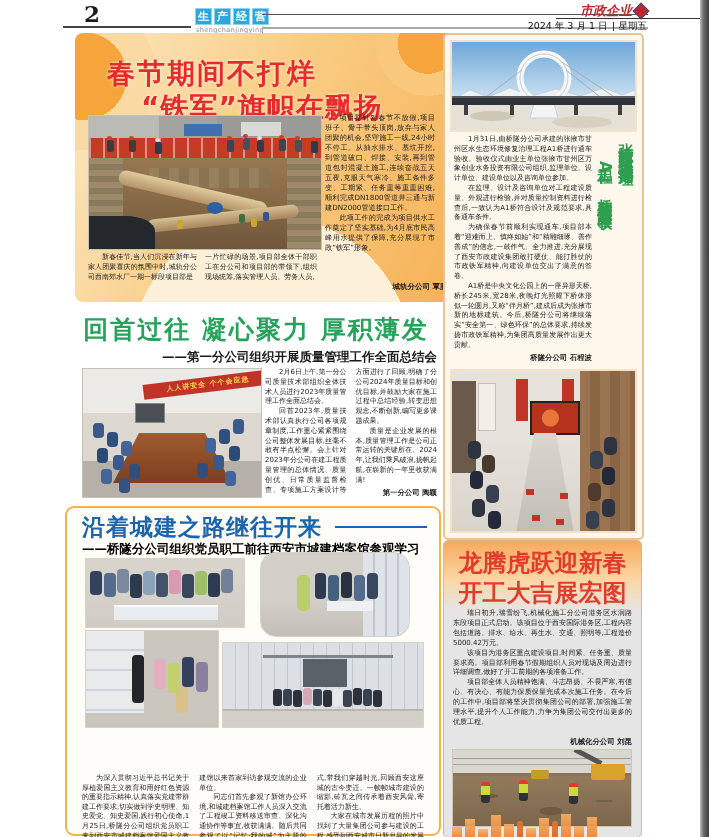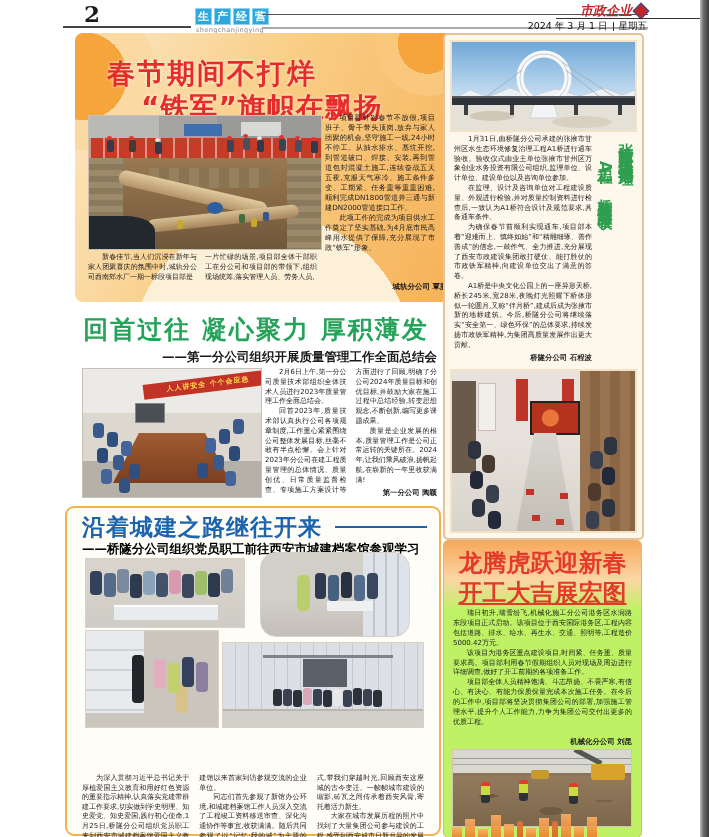--- a/index.html
+++ b/index.html
@@ -161,25 +161,25 @@
             clip-path:polygon(40% 0,60% 0,76% 100%,24% 100%);
             background:linear-gradient(180deg,#d9d6cf,#c2beb6);}
   .p4-crowd-l{left:16px;top:70px;width:13px;height:18px;border-radius:5px;background:#2e3340;
        box-shadow:14px 14px #473a2e,2px 30px #23283a,18px 44px #384050,4px 58px #2e3340,20px 70px #23283a;}
   .p4-crowd-r{left:152px;top:66px;width:13px;height:18px;border-radius:5px;background:#2e3340;
        box-shadow:-14px 14px #384050,-2px 30px #23283a,-16px 46px #503a2e,-2px 62px #2e3340,-18px 74px #384050;}
   .p4-cards{left:74px;top:118px;width:8px;height:6px;background:#c13327;
        box-shadow:34px 4px #c13327,6px 26px #c13327,30px 30px #c13327;}
   
   #a5{left:443px;top:540px;width:197px;height:296px;border:1px solid #e9b27c;border-radius:5px;
-      background:#bef264;overflow:hidden;}
+      background:#e5e5e5;overflow:hidden;}
   #a5-grad{left:0;top:0;width:197px;height:70px;
       background:linear-gradient(180deg,#f6a95c 0%,#fbd6a4 55%,rgba(255,255,255,0) 100%);}
   #a5-t1{left:0;top:6px;width:197px;text-align:center;font-size:24px;font-weight:900;color:#e33b2b;}
-  #a5-t2{left:0;top:36px;width:197px;text-align:center;font-size:24px;font-weight:900;color:#e33b2b;text-decoration:underline;}
+  #a5-t2{left:0;top:36px;width:197px;text-align:center;font-size:24px;font-weight:900;color:#e33b2b;}
   #a5-body{left:9px;top:68px;width:179px;height:128px;font-size:7px;line-height:9.9px;overflow:hidden;}
   #a5-sig{right:9px;top:196px;width:120px;font-size:7.4px;}
   #ph5{left:8px;top:208px;width:178px;height:76px;border:1px solid #cfc6b6;overflow:hidden;
        background:linear-gradient(180deg,#d8d7d0 0 30%,#8d7457 30% 100%);position:absolute;}
   .p5-wire{left:0;top:8px;width:178px;height:1px;background:#9a9a96;}
   .p5-wire2{left:0;top:14px;width:178px;height:1px;background:#a8a8a4;}
   .p5-mud{left:0;top:26px;width:178px;height:50px;
       background:radial-gradient(ellipse at 20% 40%,#6f5a42 0 9px,rgba(0,0,0,0) 10px),
                  radial-gradient(ellipse at 55% 70%,#6f5a42 0 11px,rgba(0,0,0,0) 12px),
                  radial-gradient(ellipse at 85% 50%,#75604a 0 8px,rgba(0,0,0,0) 9px),

